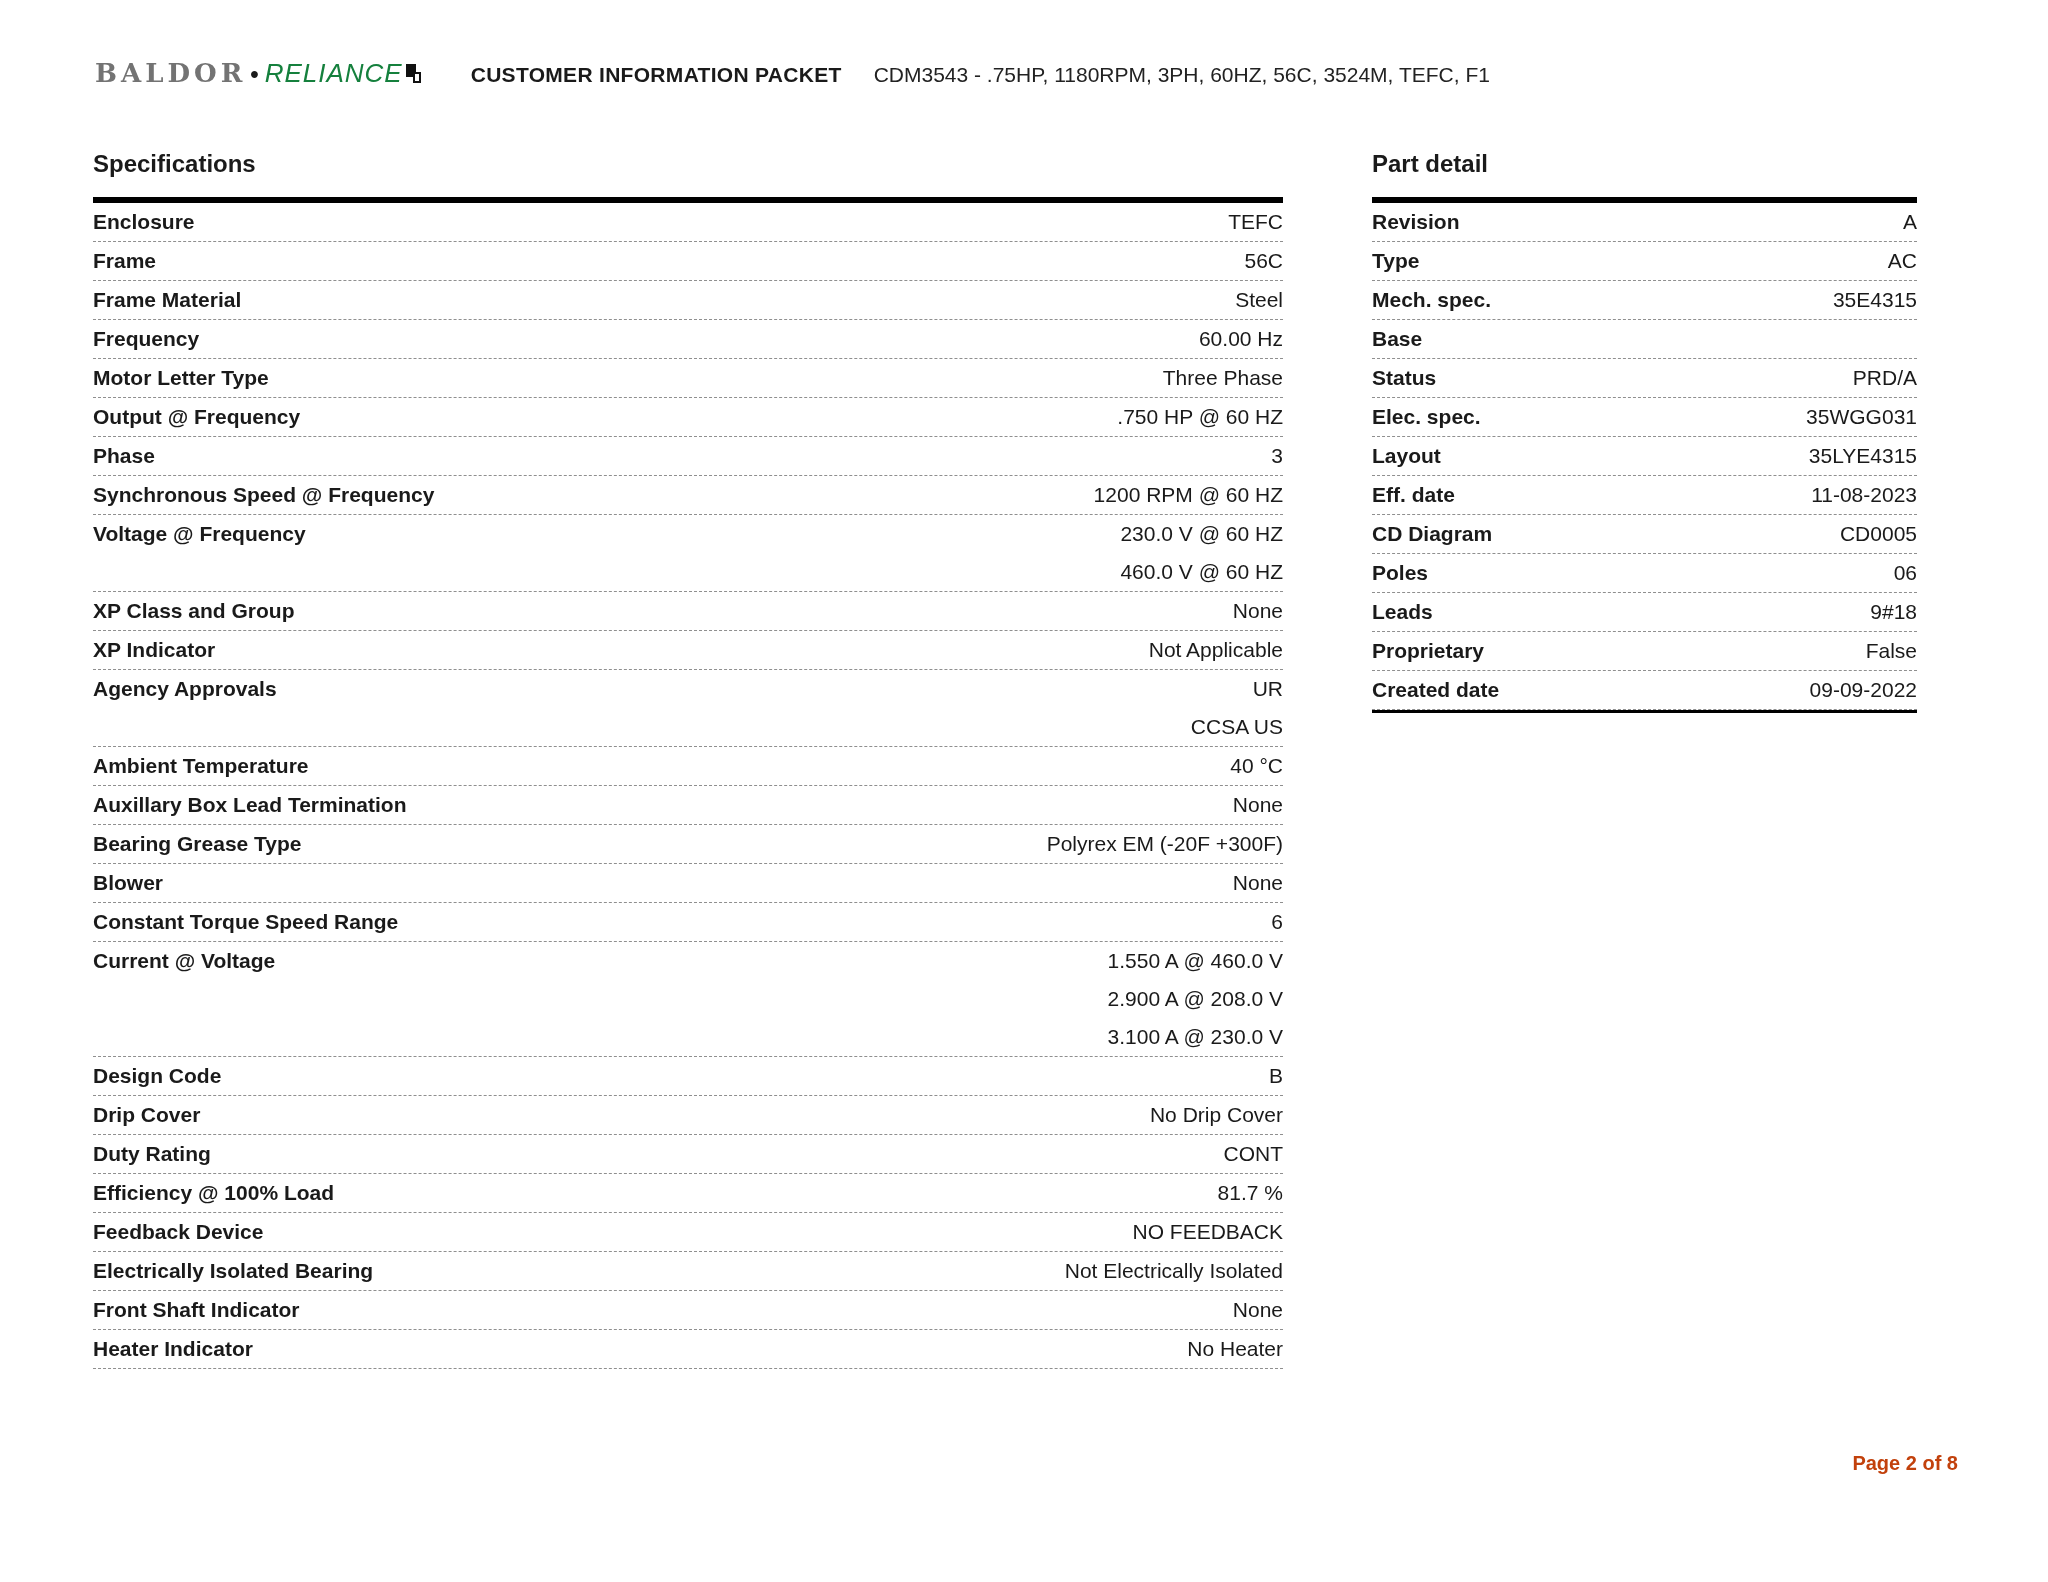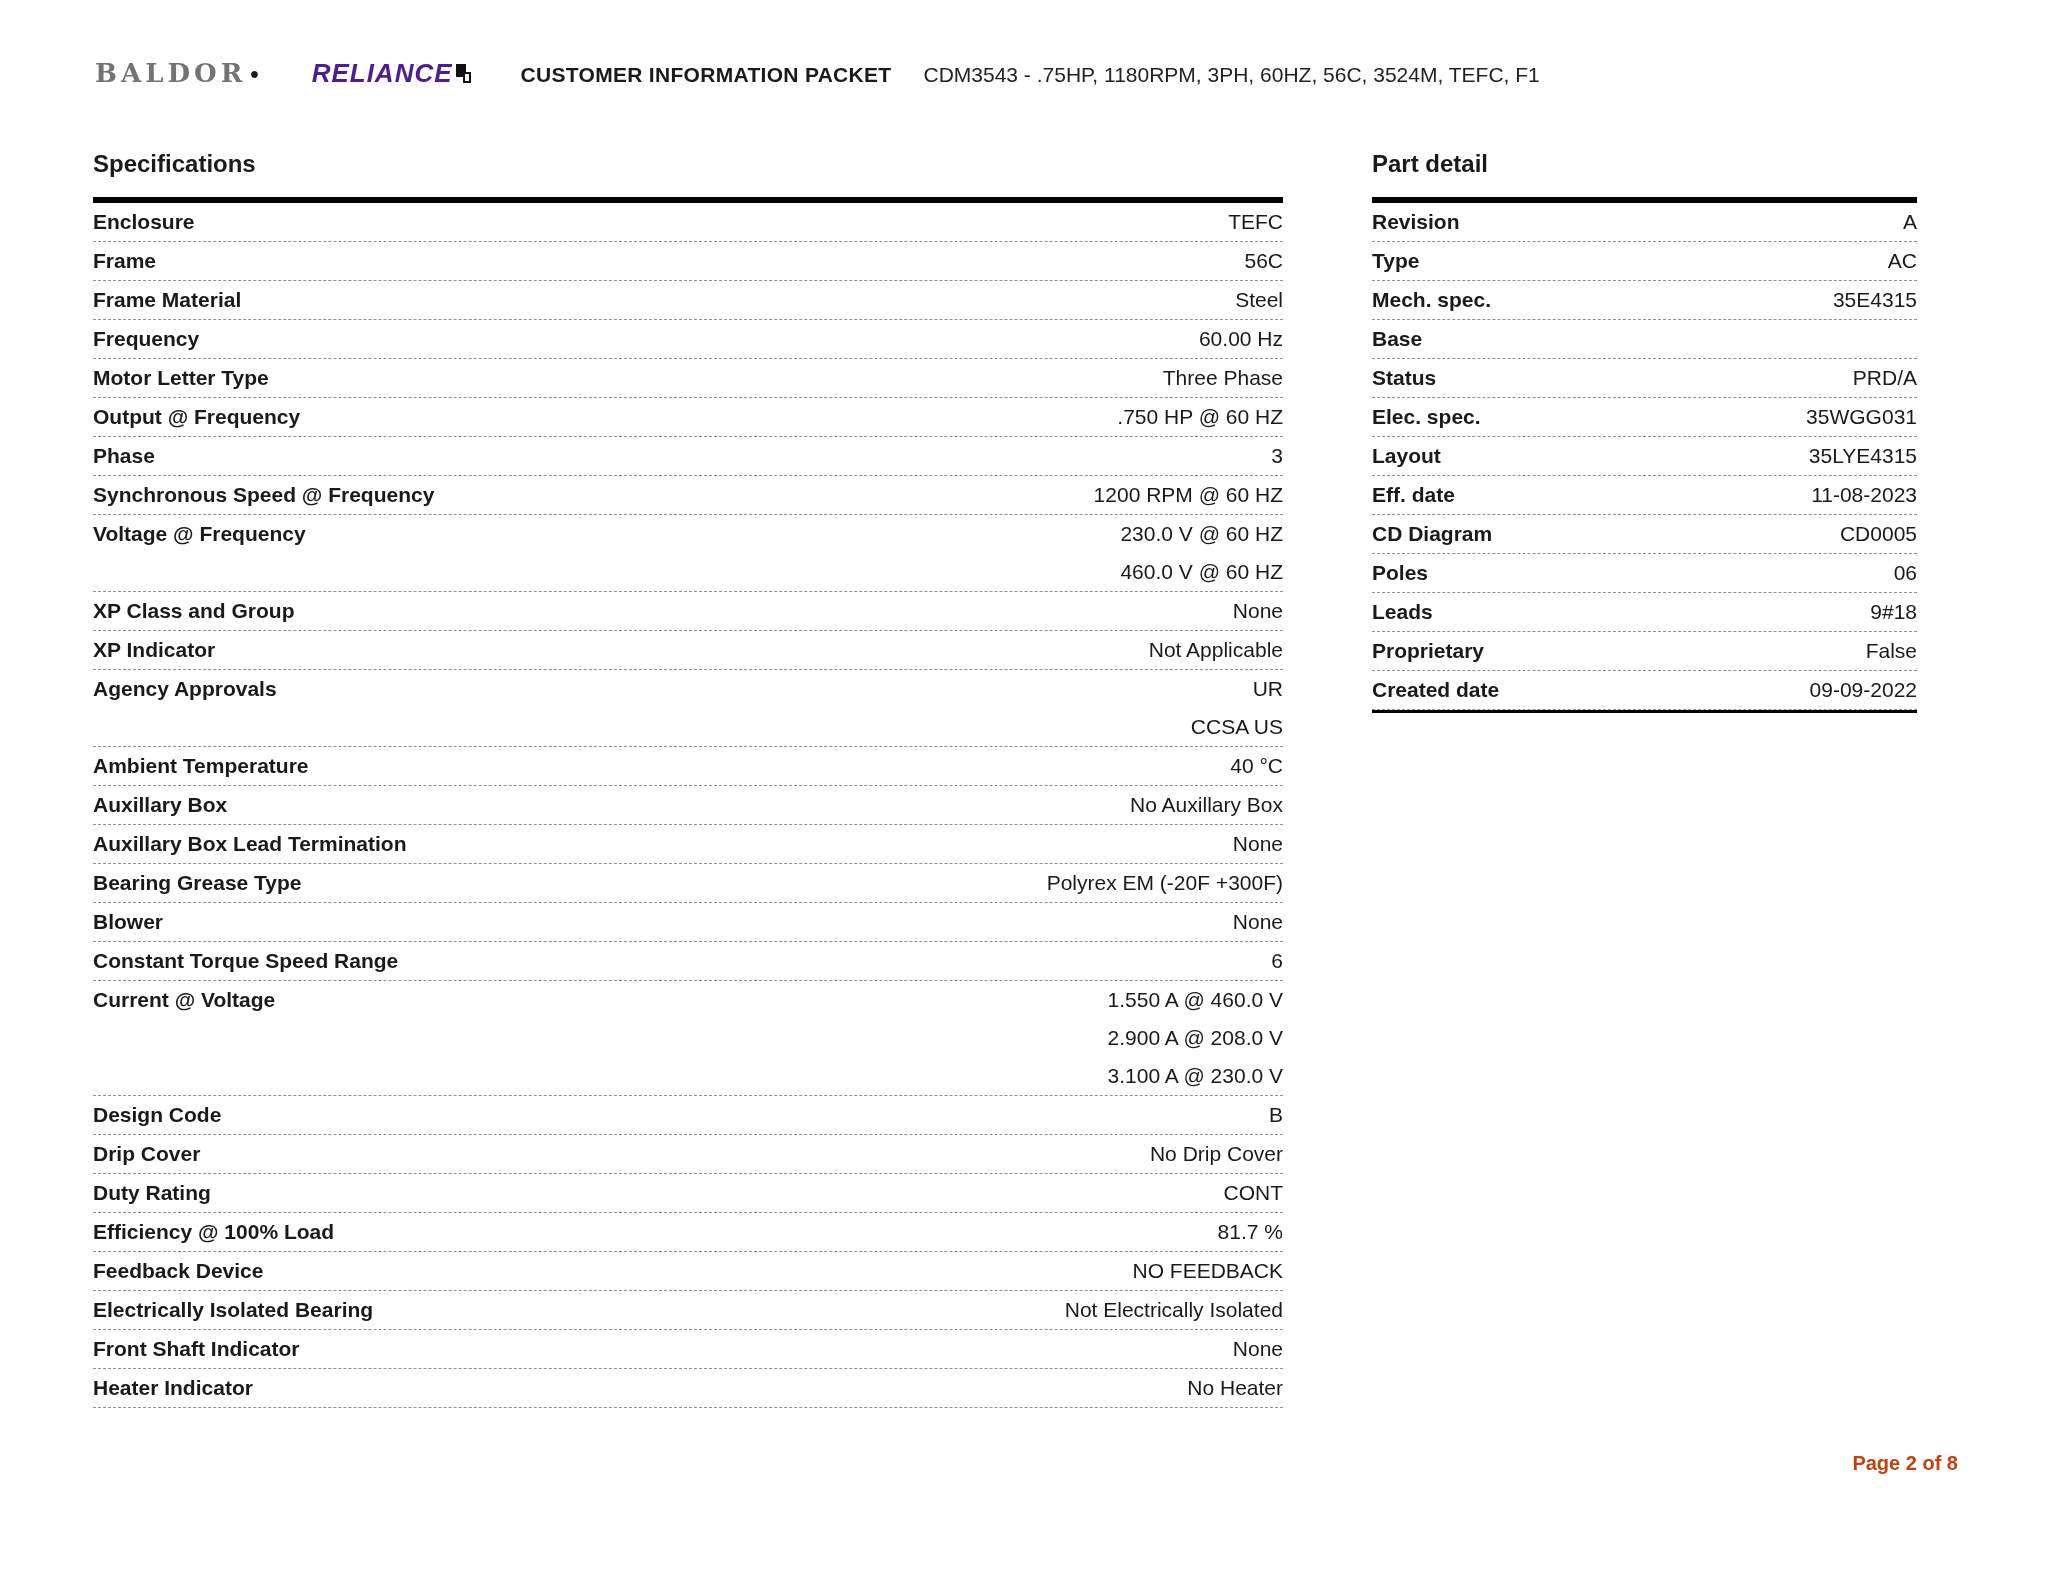--- a/index.html
+++ b/index.html
@@ -13,22 +13,22 @@
     position:absolute; top:58px; left:95px; right:90px;
     display:flex; align-items:baseline; white-space:nowrap;
   }
   .brand { display:flex; align-items:baseline; }
   .brand-baldor {
     font-family:"DejaVu Serif", serif; font-weight:bold;
     font-size:26px; letter-spacing:4px; color:#737373;
   }
   .brand-dot { font-size:24px; font-weight:bold; margin:0 6px 0 4px; }
   .brand-reliance {
-    font-style:italic; font-weight:700; font-size:26px;
-    letter-spacing:1px; color:#4c1d95;margin-left:47px;
+    font-style:italic; font-weight:400; font-size:26px;
+    letter-spacing:1px; color:#15803d;
   }
   .tm-icon { width:15px; height:19px; margin-left:3px; align-self:center; }
   .doc-title {
     font-weight:bold; font-size:21px; margin-left:50px; letter-spacing:0.3px;
   }
   .product-code { font-size:21px; margin-left:32px; color:#222; }
   
   .col { position:absolute; top:152px; }
   .col-specs { left:93px;  width:1190px; }
   .col-part  { left:1372px; width:545px; }
@@ -159,26 +159,20 @@
         </div>
       </div>
 
       <div class="row">
         <div class="label">Ambient Temperature</div>
         <div class="values">
           <div class="val-line">40 °C</div>
         </div>
       </div>
 
-      <div class="row">
-        <div class="label">Auxillary Box</div>
-        <div class="values">
-          <div class="val-line">No Auxillary Box</div>
-        </div>
-      </div>
 
       <div class="row">
         <div class="label">Auxillary Box Lead Termination</div>
         <div class="values">
           <div class="val-line">None</div>
         </div>
       </div>
 
 
       <div class="row">

